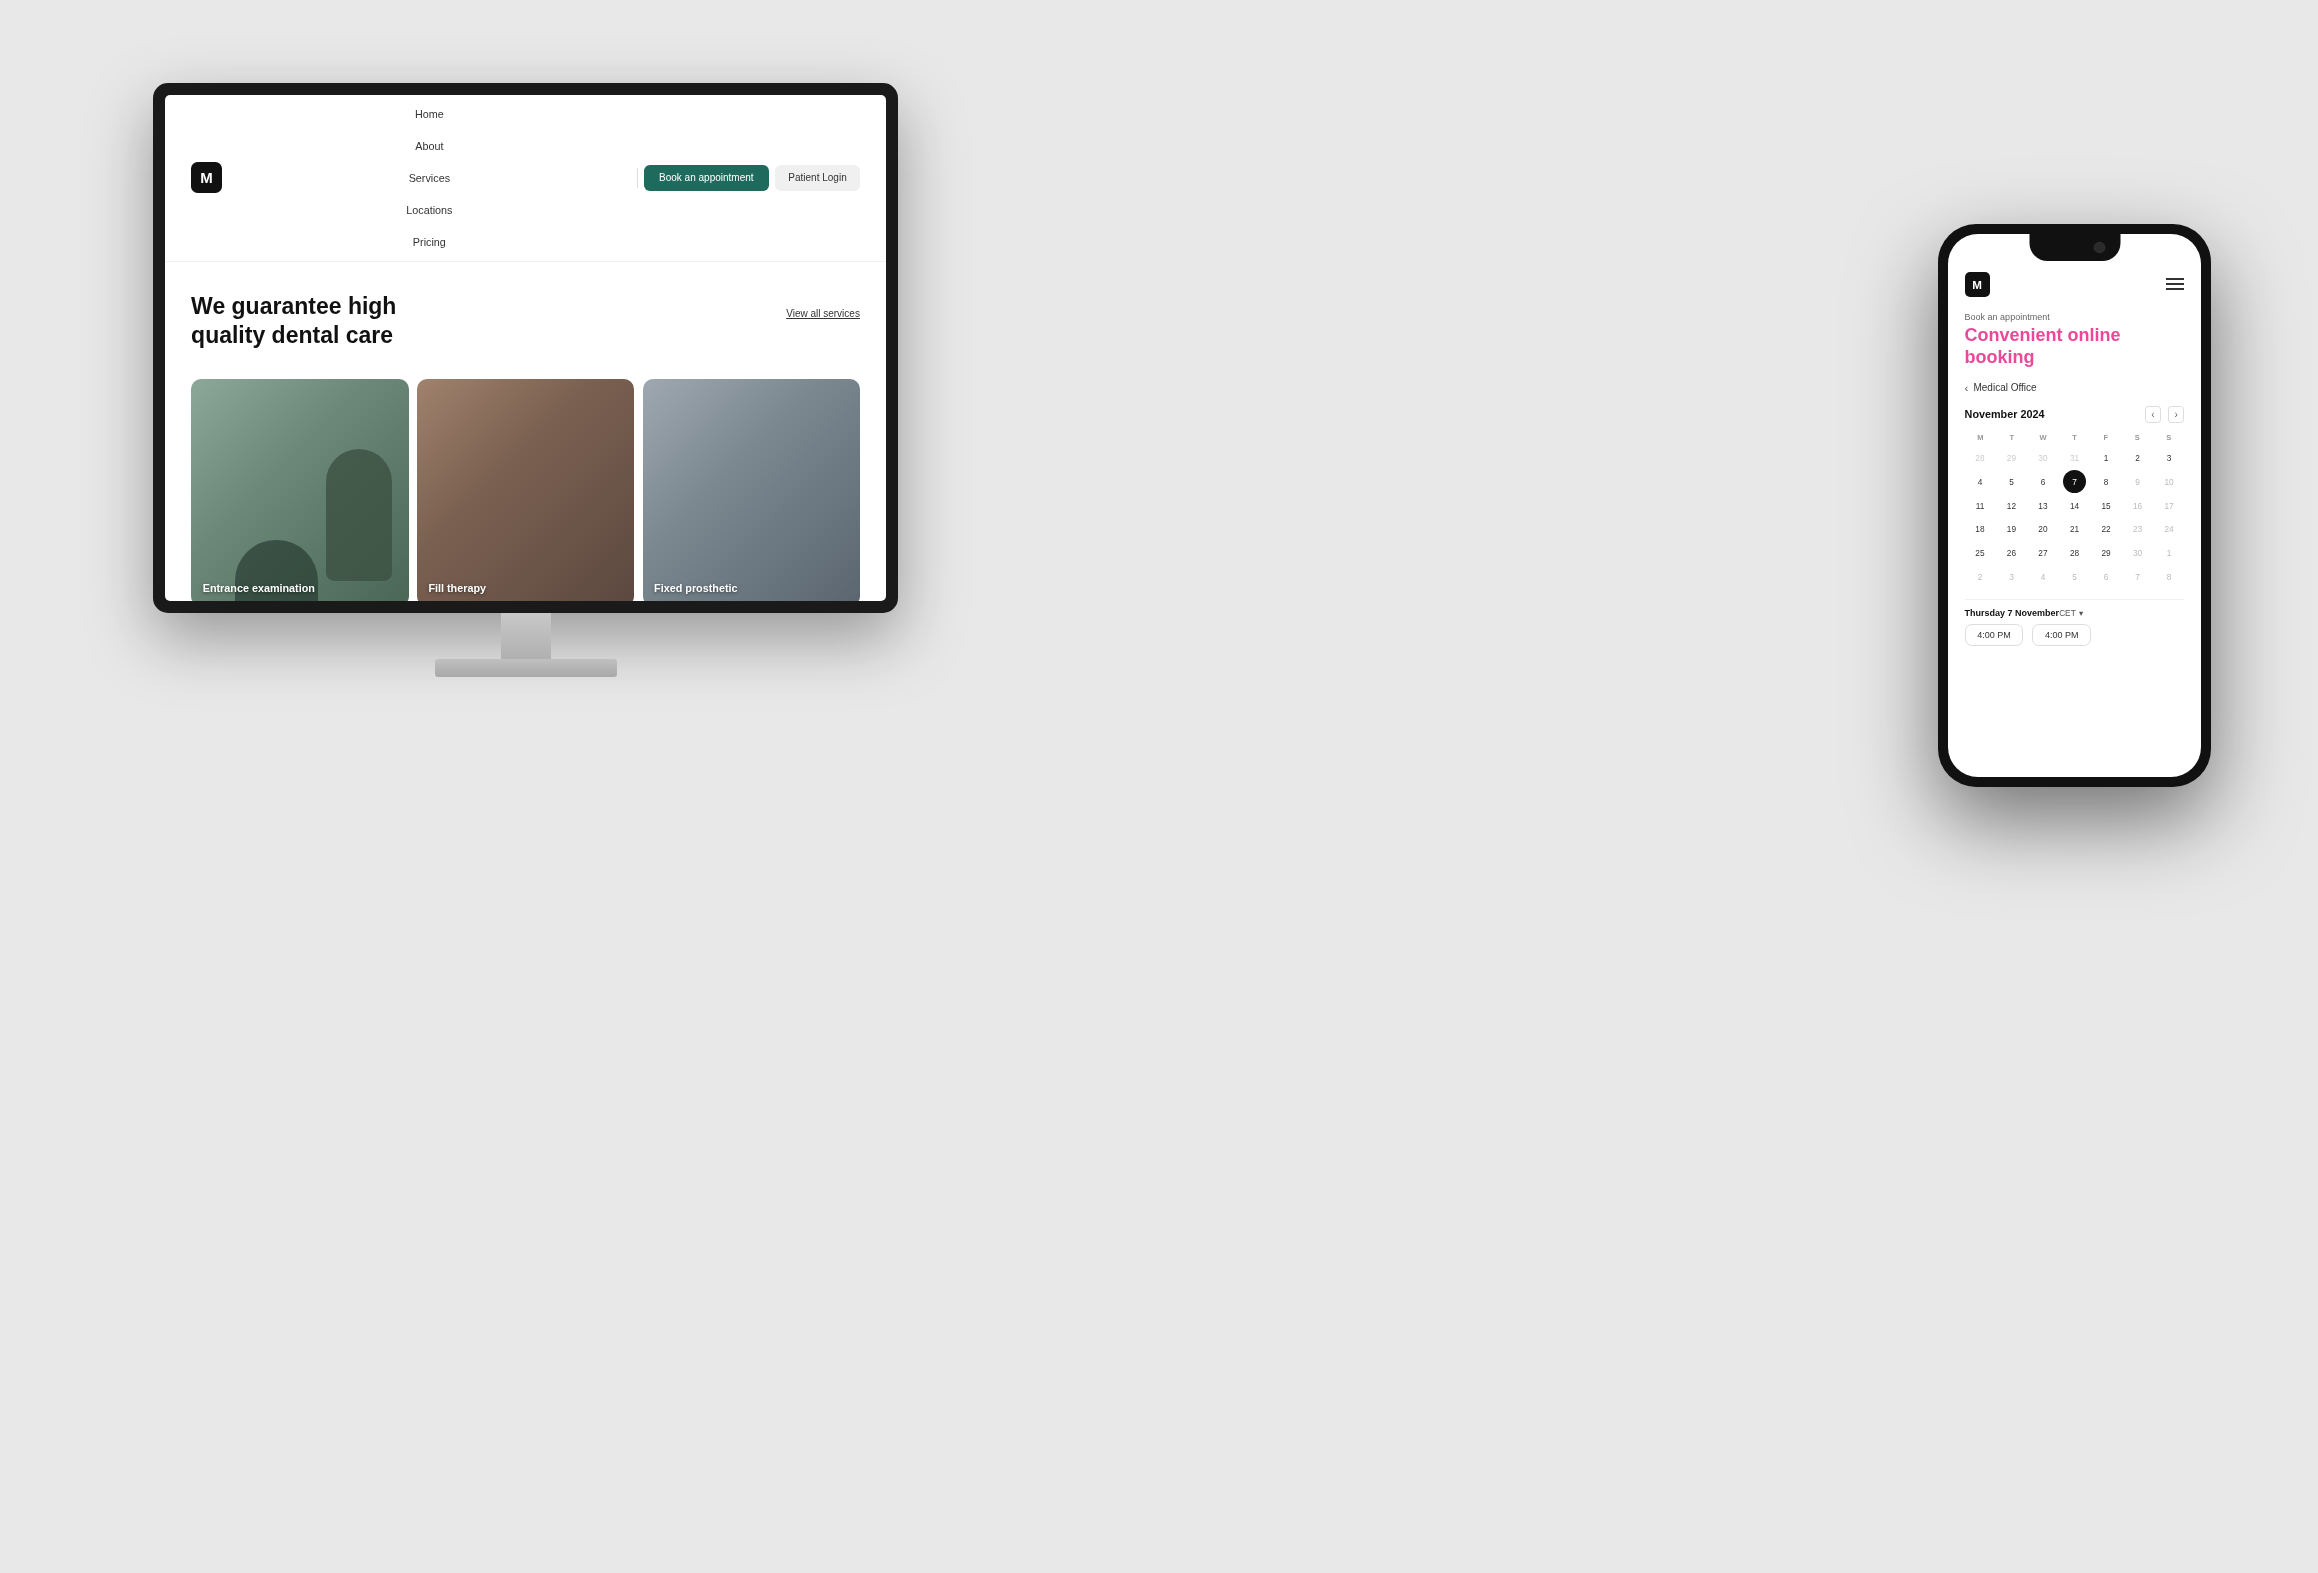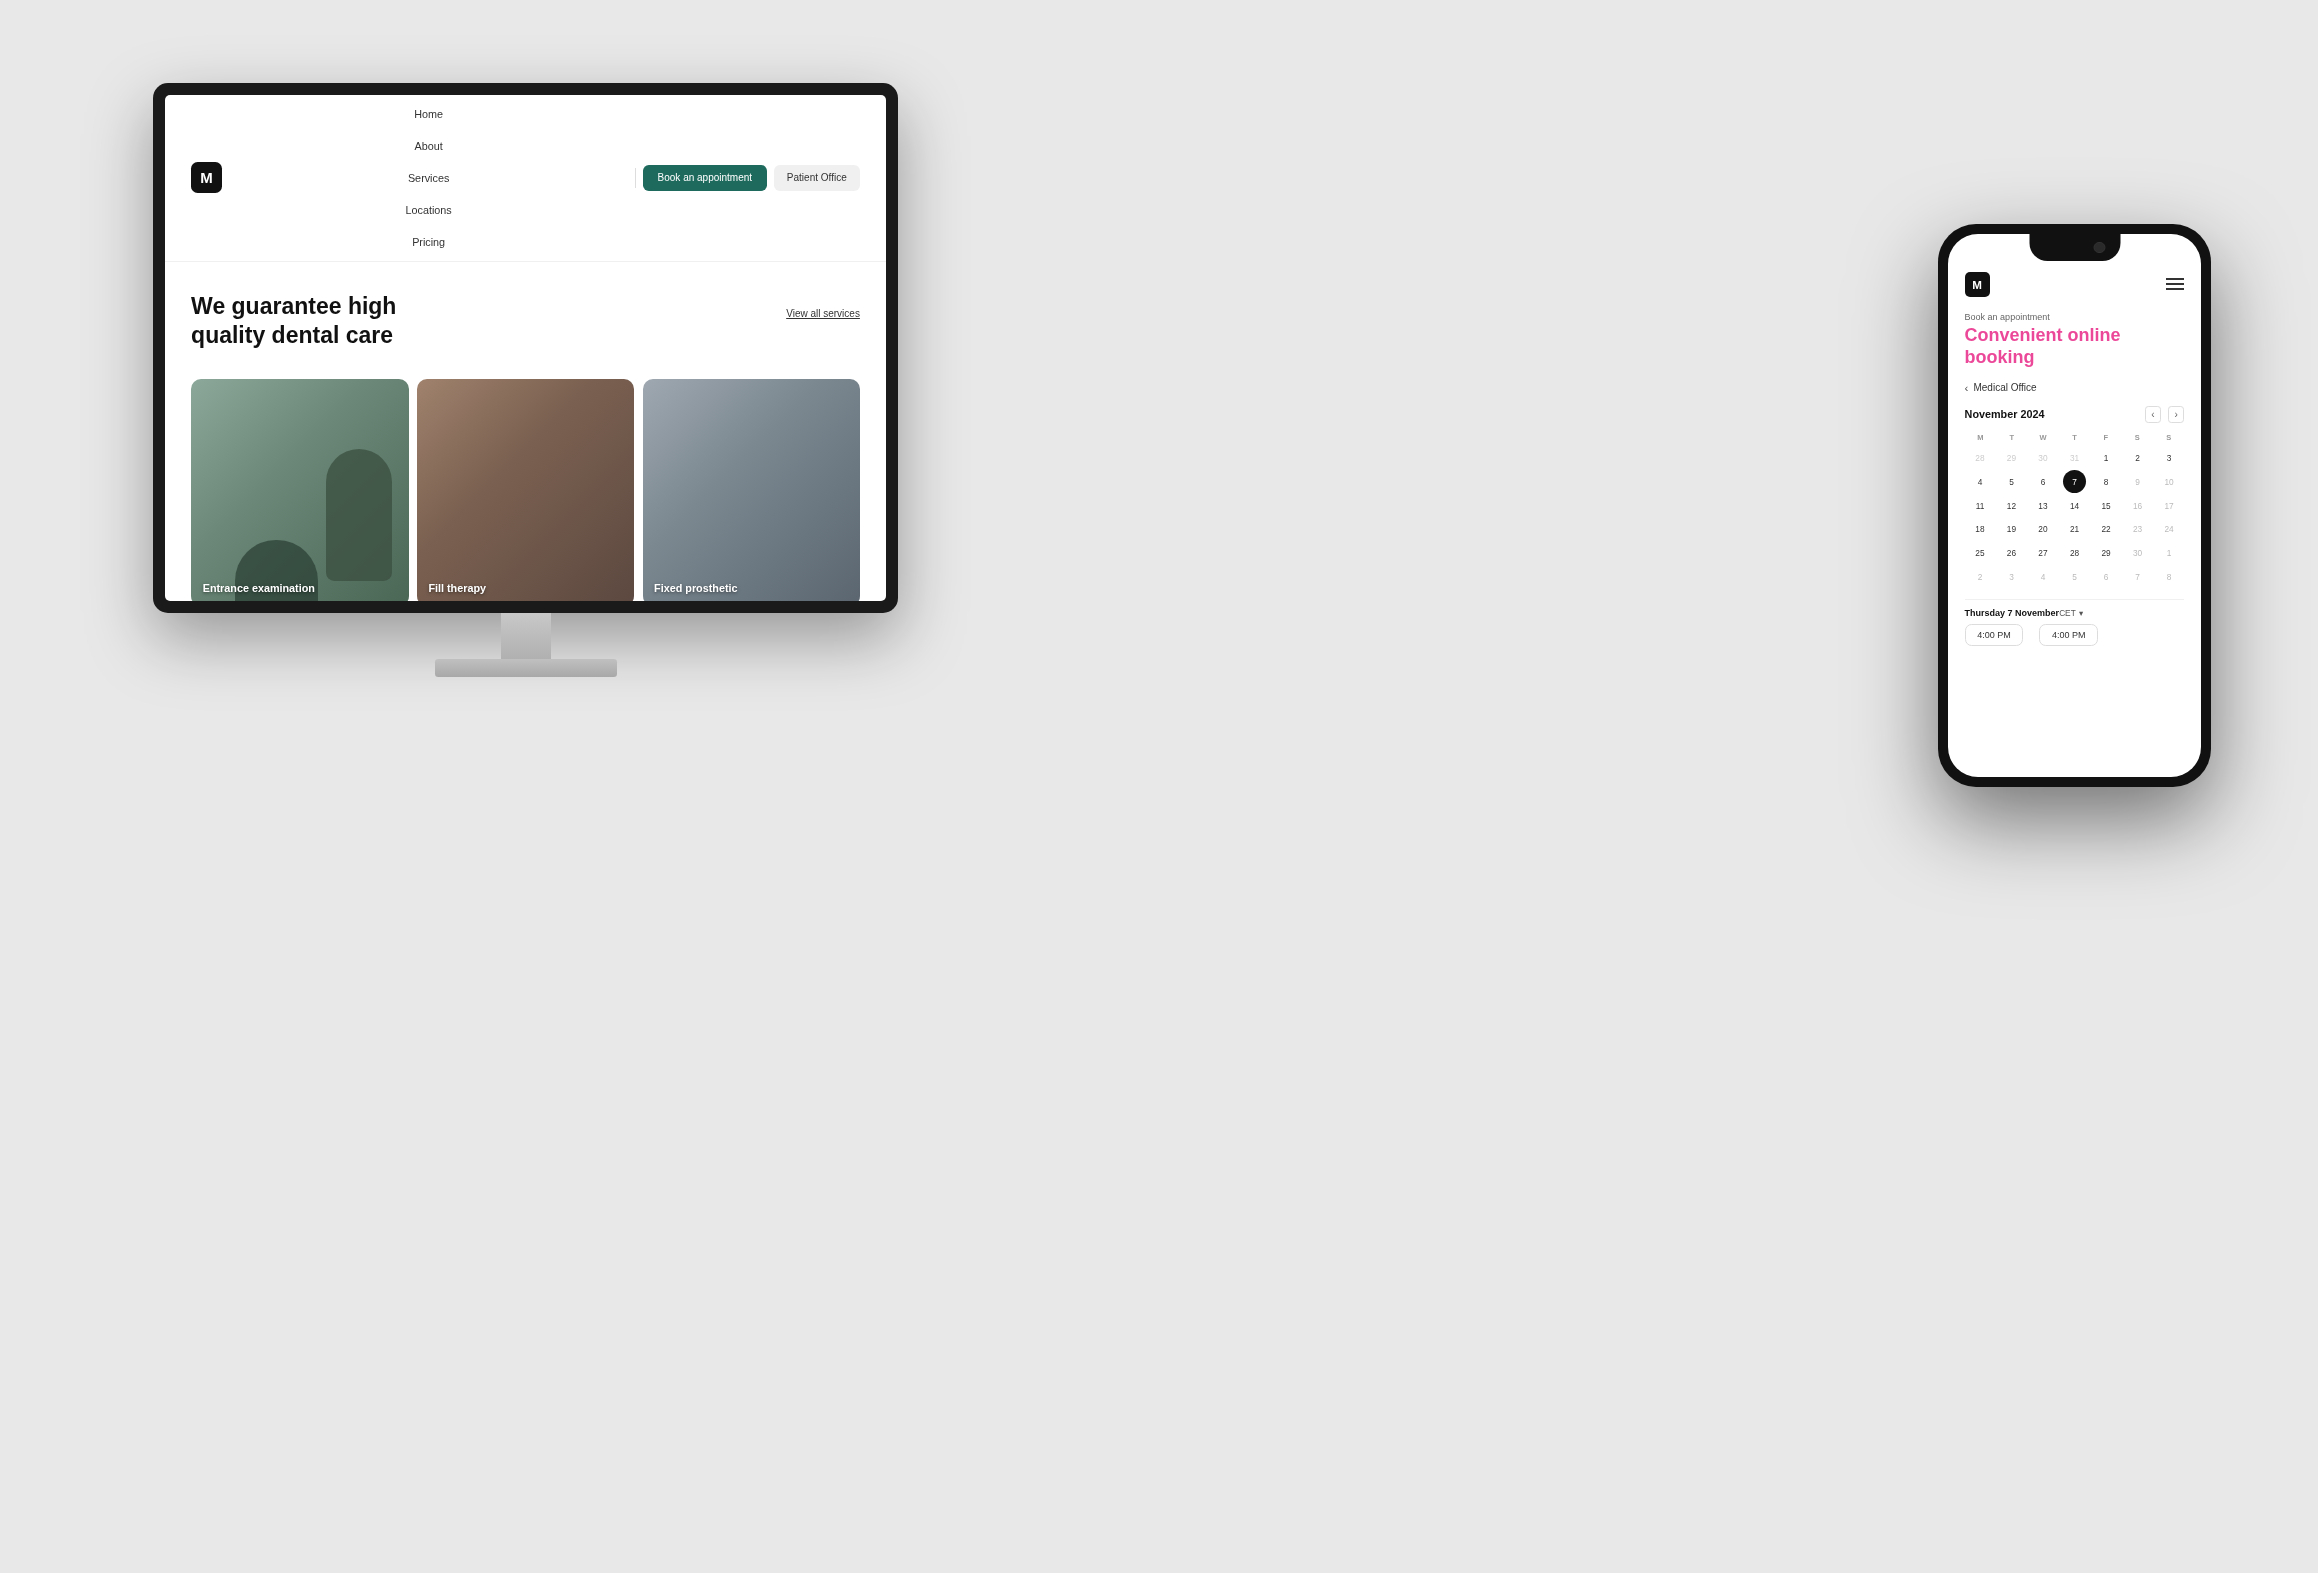--- a/index.html
+++ b/index.html
@@ -393,21 +393,21 @@
     .timezone-label {
       display: flex;
       align-items: center;
       gap: 3.3px;
       font-size: 8.3px;
       color: #555;
       cursor: pointer;
     }
     .time-slots {
       display: flex;
-      gap: 16px;
+      gap: 9px;
     }
     .time-slot {
       padding: 5px 11.6px;
       border: 0.8px solid #ddd;
       border-radius: 6.6px;
       font-size: 9px;
       color: #333;
       cursor: pointer;
     }
   </style>
@@ -425,21 +425,21 @@
         <div class="nav-links">
           <span class="nav-link">Home</span>
           <span class="nav-link">About</span>
           <span class="nav-link">Services</span>
           <span class="nav-link">Locations</span>
           <span class="nav-link">Pricing</span>
         </div>
         <div class="nav-buttons">
           <div class="nav-divider"></div>
           <button class="btn-book">Book an appointment</button>
-          <button class="btn-patient">Patient Office</button>
+          <button class="btn-patient">Patient Login</button>
         </div>
       </nav>
 
       <div class="website-hero">
         <h1 class="hero-title">
           <span>We guarantee high</span><br>
           <span>quality dental care</span>
         </h1>
         <div class="view-all-services">View all services</div>
       </div>

